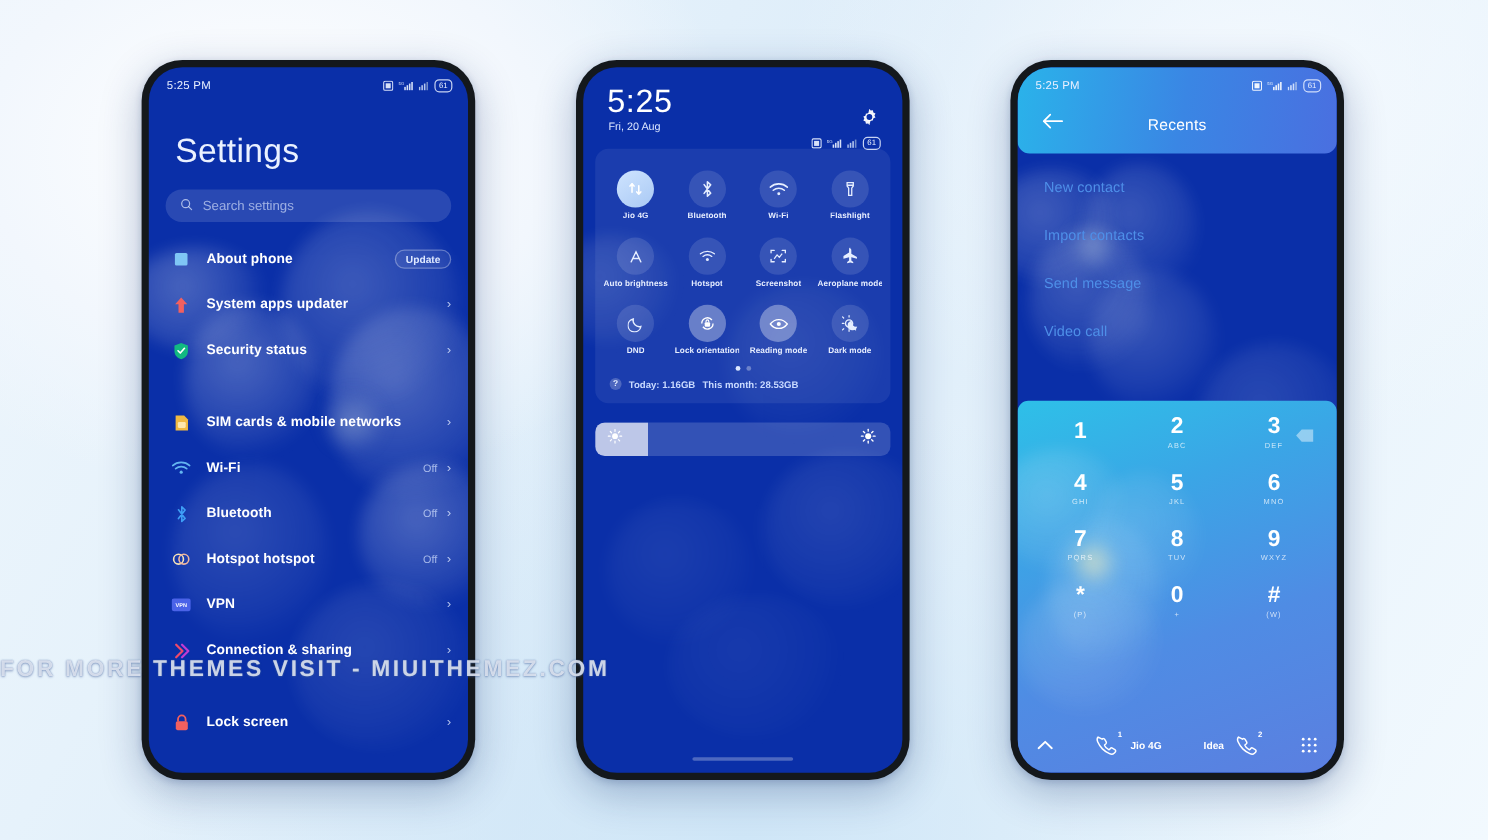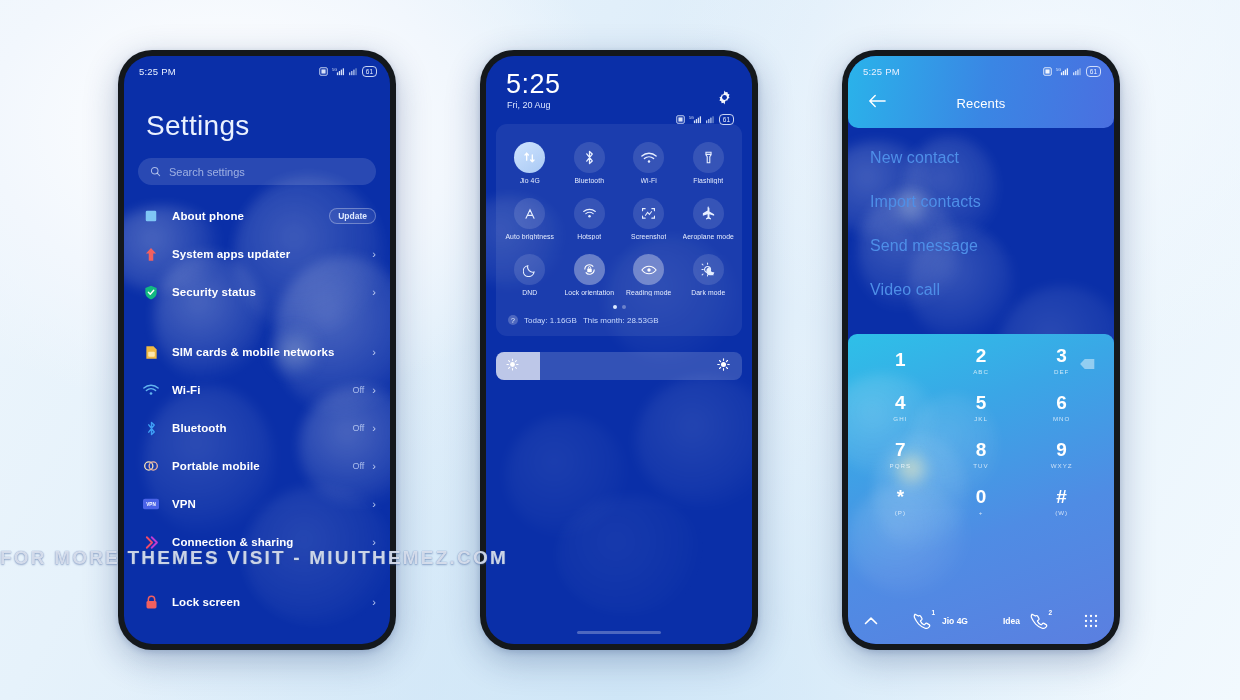--- a/index.html
+++ b/index.html
@@ -80,21 +80,21 @@
   }
   .gap{height:22px;}
 
   
   .cc-time{color:#ffffff;font-size:27px;font-weight:300;padding:14px 0 0 20px;line-height:1.05;letter-spacing:.5px;}
   .cc-date{color:#dbe6ff;font-size:9px;padding:2px 0 0 21px;}
   .cc-gear{position:absolute;right:20px;top:34px;color:#fff;}
   .cc-status{position:absolute;right:18px;top:58px;display:flex;align-items:center;gap:4px;}
   .cc-panel{
     position:relative;margin:14px 10px 16px 10px;border-radius:11px;
-    background:rgba(255,255,255,.07);padding:8px 0 4px 0;
+    background:rgba(255,255,255,.07);padding:8px 0 4px 0;font-weight:bold;
   }
   .cc-grid{display:grid;grid-template-columns:repeat(4,1fr);row-gap:4px;padding:6px 4px 0 4px;}
   .cc-cell{display:flex;flex-direction:column;align-items:center;gap:4px;padding:4px 0 6px 0;}
   .cc-circle{
     width:31px;height:31px;border-radius:50%;
     background:rgba(255,255,255,.12);
     display:flex;align-items:center;justify-content:center;color:#e6eeff;
   }
   .cc-circle.on{background:linear-gradient(145deg,#cfe4ff,#a9c9f4);color:#ffffff;}
   .cc-circle.on2{background:rgba(255,255,255,.34);color:#fff;}
@@ -130,21 +130,21 @@
     position:absolute;left:0;right:0;top:0;height:72px;
     background:linear-gradient(100deg,#2ab3ea 0%,#3a86e4 52%,#4a6fe0 100%);
     border-bottom-left-radius:10px;border-bottom-right-radius:10px;
   }
   .rc-title{
     position:absolute;left:0;right:0;top:40px;text-align:center;
     color:#ffffff;font-size:13px;font-weight:normal;letter-spacing:.2px;
   }
   .rc-back{position:absolute;left:20px;top:38px;color:#ffffff;}
   .rc-menu{position:absolute;left:22px;top:80px;right:0;}
-  .rc-mi{color:#4e8fe8;font-size:16px;padding:13px 0;letter-spacing:.1px;}
+  .rc-mi{color:#4e8fe8;font-size:12px;padding:13px 0;letter-spacing:.1px;}
   .dialpanel{
     position:absolute;left:0;right:0;bottom:0;top:278px;
     background:linear-gradient(160deg,#2ec0e8 0%,#3aa6e6 28%,#4f8ce4 62%,#5b7fe0 100%);
     border-top-left-radius:9px;border-top-right-radius:9px;overflow:hidden;
   }
   .dp-number{
     position:relative;text-align:center;color:#e9e87a;font-size:20px;
     padding:16px 0 10px 0;letter-spacing:1px;
   }
   .dp-del{position:absolute;right:18px;top:22px;color:rgba(255,255,255,.55);}
@@ -299,21 +299,21 @@
           <span class="s-chev">›</span>
         </div>
 
         <div class="s-row">
           <span class="s-ico">
             <svg width="16" height="14" viewBox="0 0 18 15">
                 <circle cx="6.5" cy="7.5" r="4.6" fill="none" stroke="#f6e2b8" stroke-width="1.5"></circle>
                 <circle cx="11.5" cy="7.5" r="4.6" fill="none" stroke="#f0b7a0" stroke-width="1.5"></circle>
               </svg>
           </span>
-          <span class="s-label">Portable mobile</span>
+          <span class="s-label">Hotspot hotspot</span>
           <span class="s-val">Off</span>
           <span class="s-chev">›</span>
         </div>
 
         <div class="s-row">
           <span class="s-ico">
             <svg width="16" height="12" viewBox="0 0 18 13">
                 <rect x="0" y="0.5" width="18" height="12" rx="2.2" fill="#4a63e8"></rect>
                 <text x="9" y="8.6" font-size="5.2" fill="#ffffff" text-anchor="middle" font-family="Liberation Sans" font-weight="bold">VPN</text>
               </svg>

